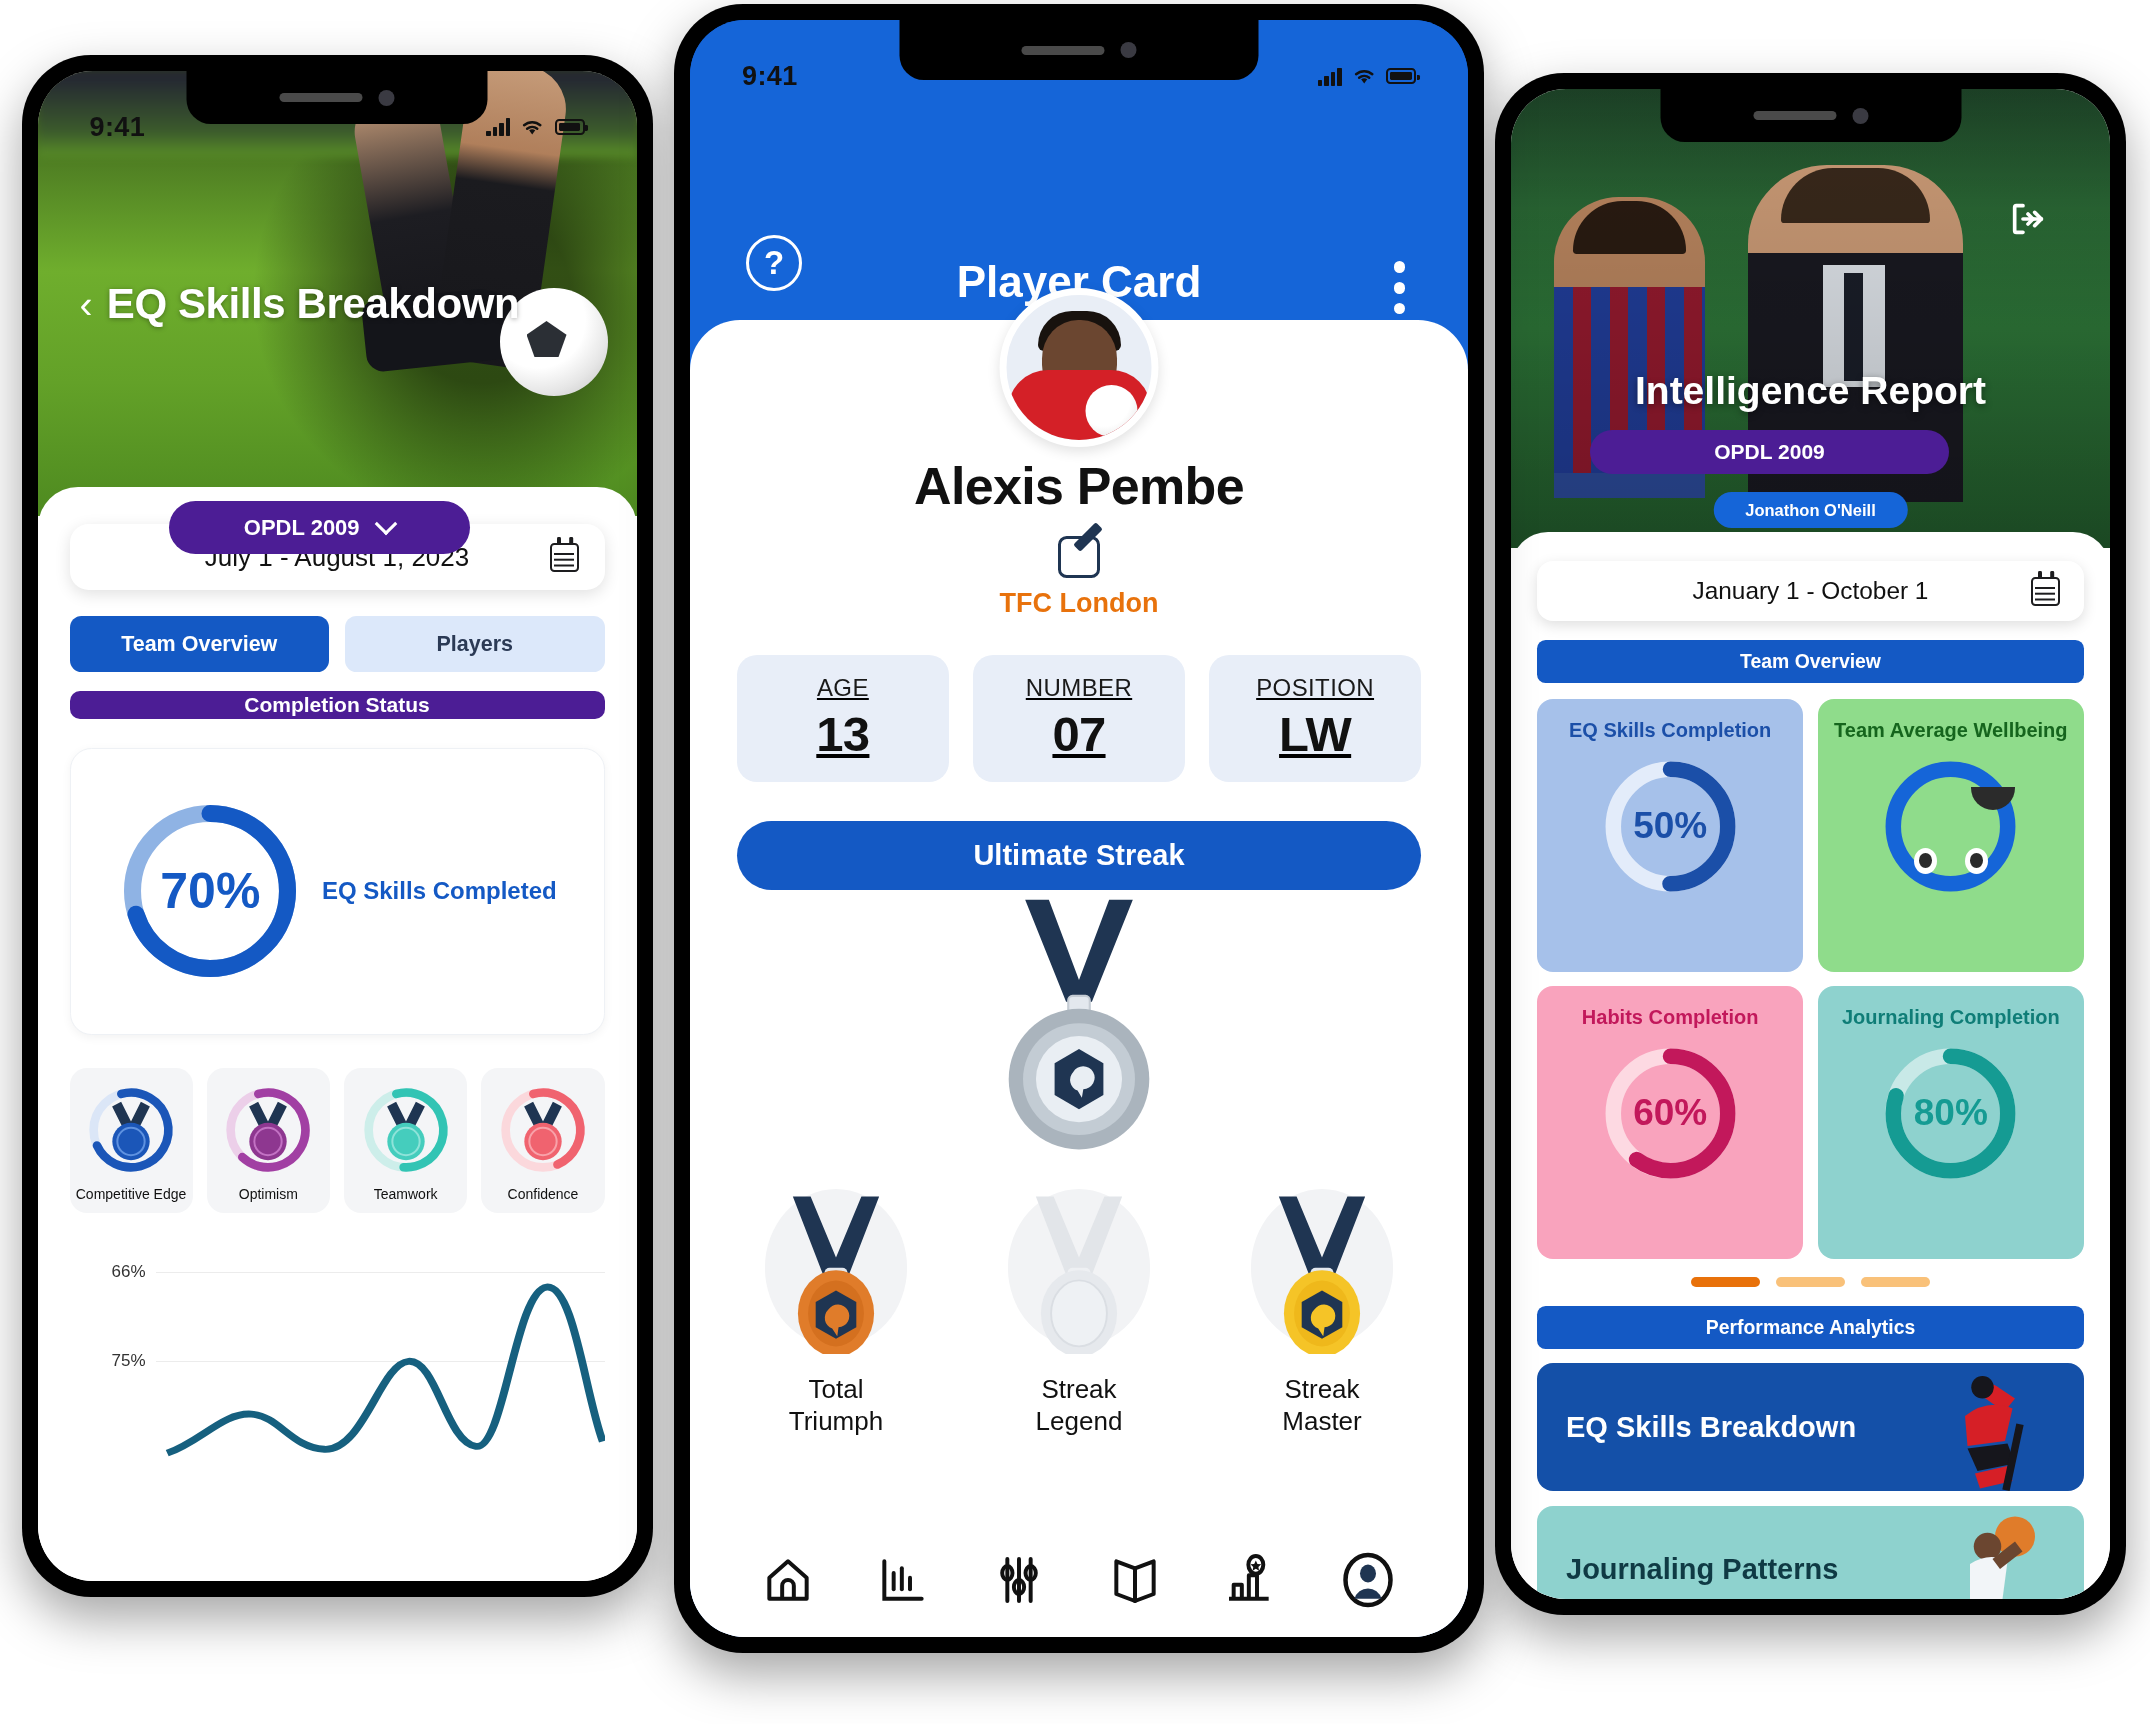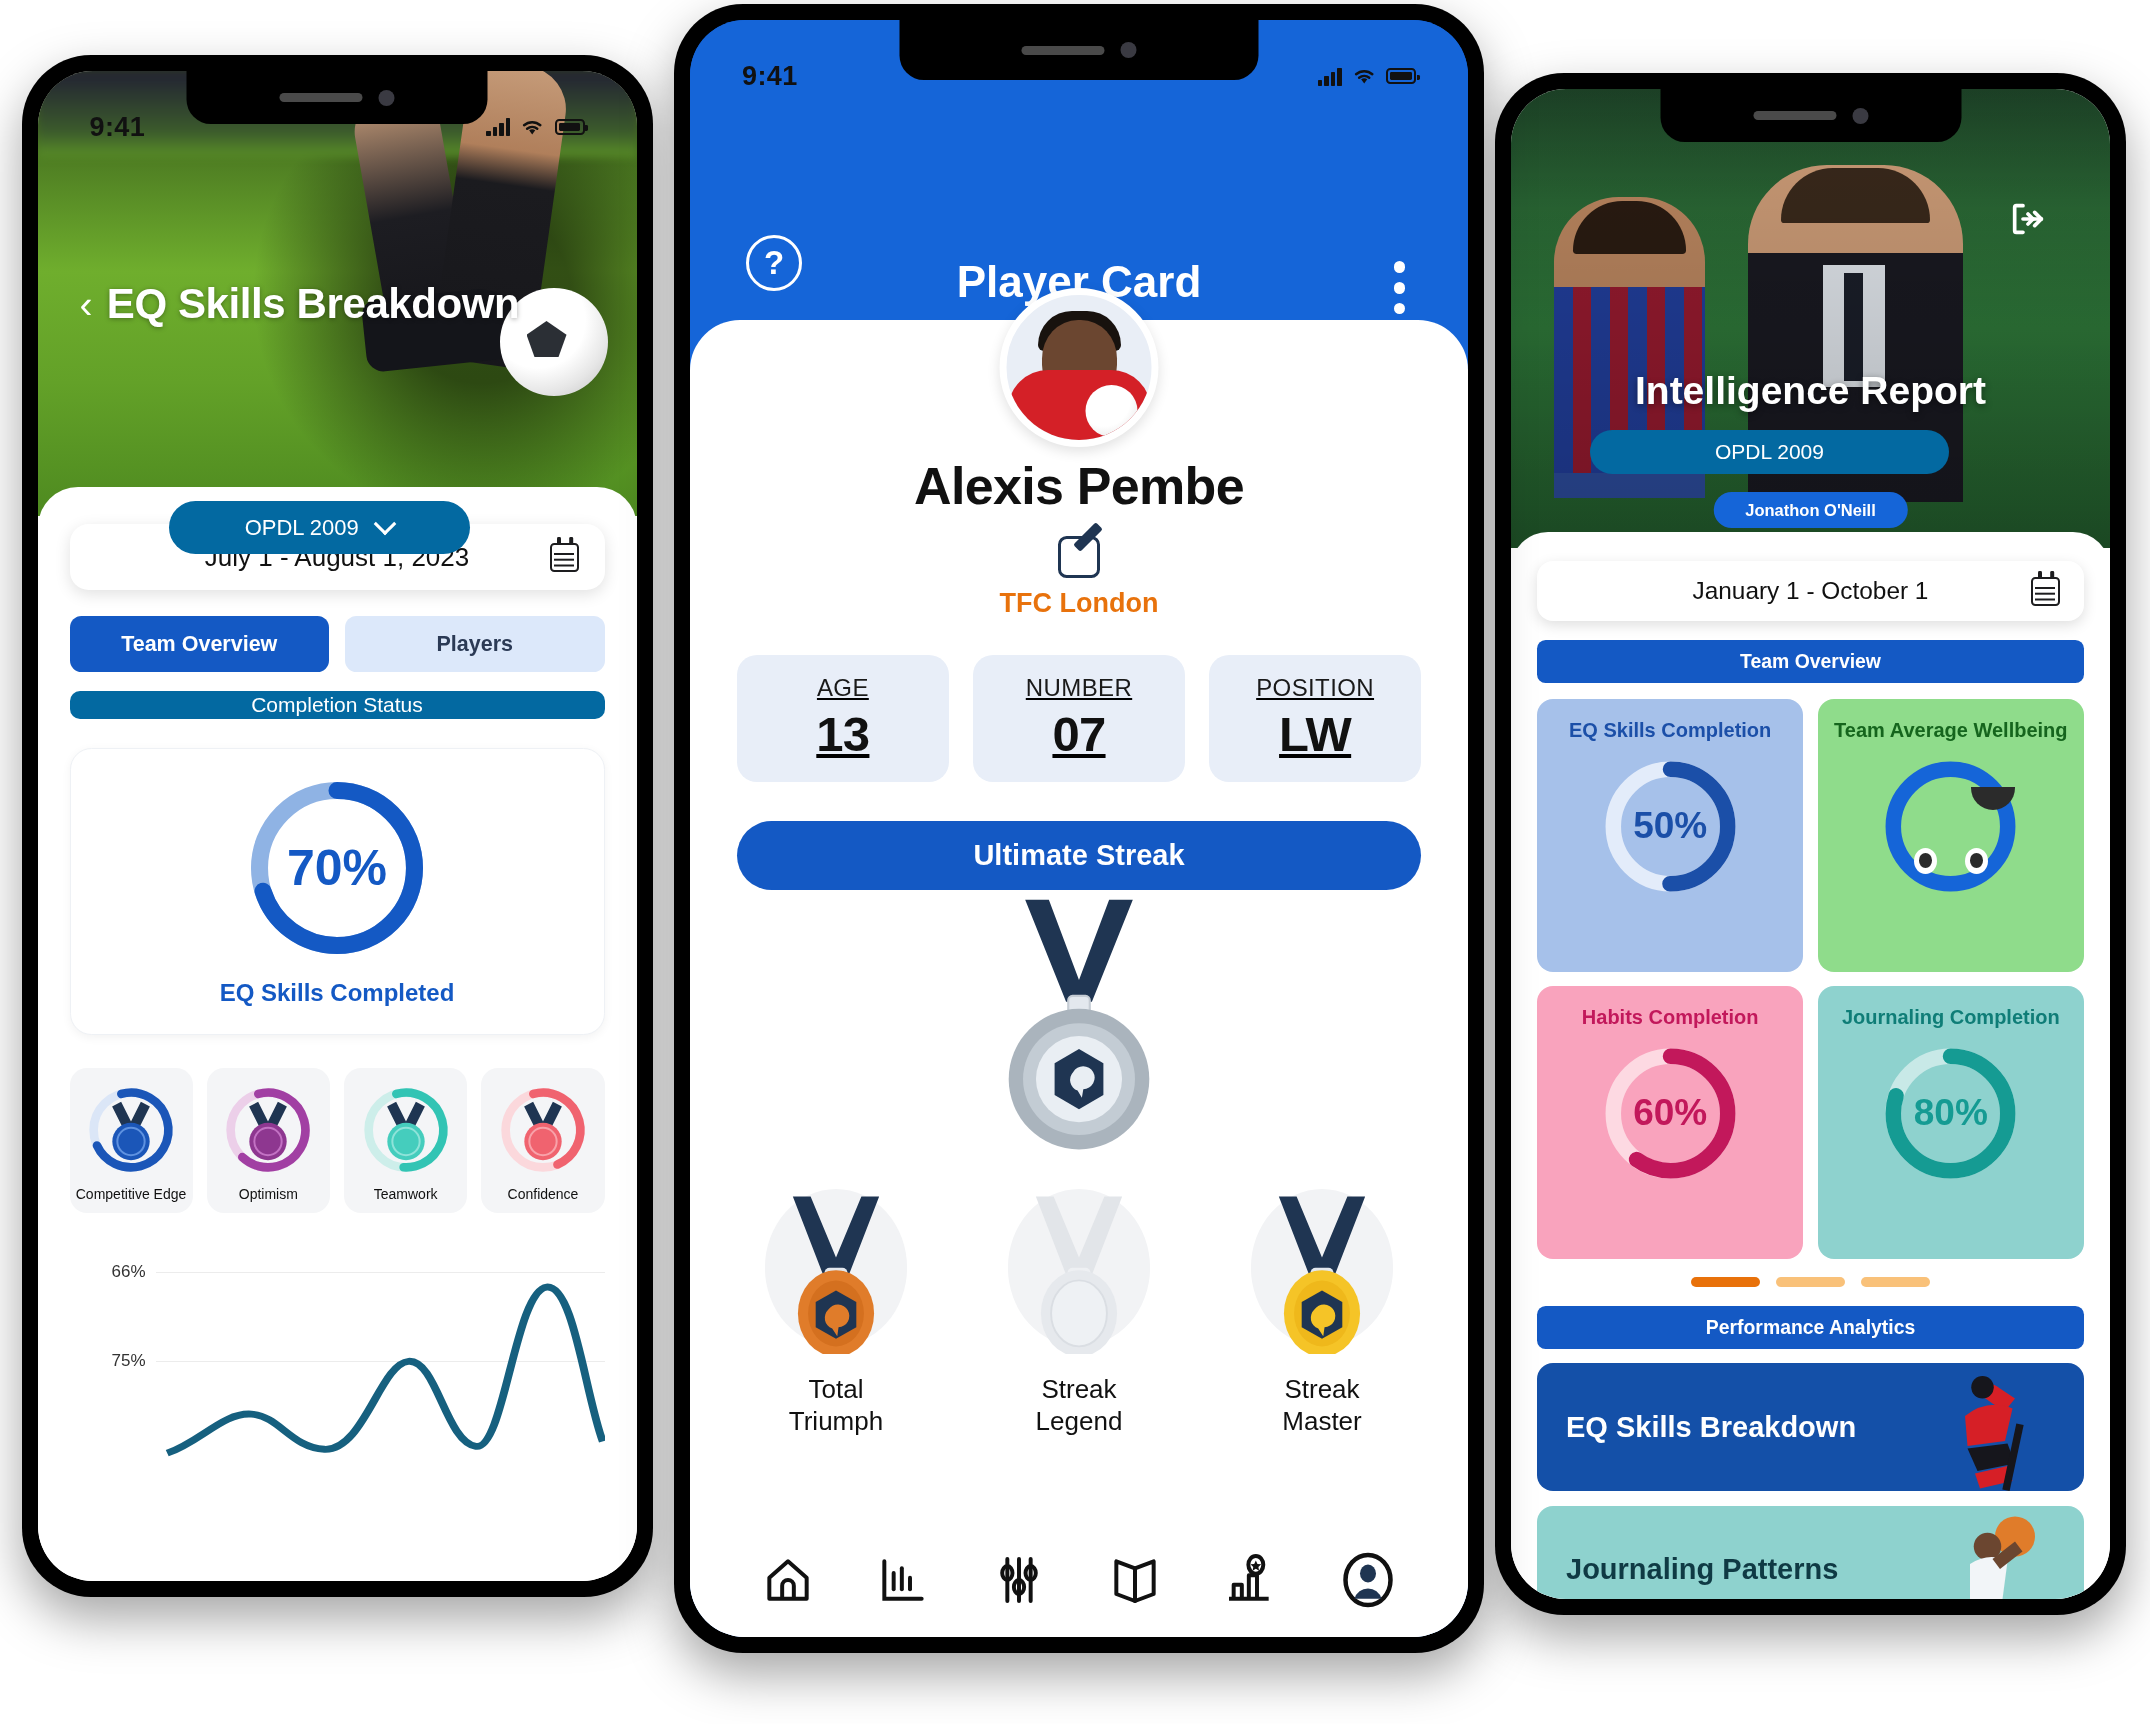--- a/index.html
+++ b/index.html
@@ -85,23 +85,23 @@
      background: radial-gradient(circle at 35% 30%, #fff 0 46%, #e6e6e6 70%, #bdbdbd 100%); }
   .hero-left .ball::before { content:""; position:absolute; left:27px; top:33px; width:40px; height:36px; background:#2b2f35;
      clip-path: polygon(50% 0,100% 38%,80% 100%,20% 100%,0 38%); }
   .hero-left .shoe { position:absolute; right:115px; bottom:151px; width:158px; height:72px; background:#14151a; border-radius: 14.3px 43px 17px 17px; transform: rotate(-6deg); }
 
   .l-title-row { position:absolute; top:209px; left:0; right:0; display:flex; align-items:center; gap:14.3px; padding-left:42px; z-index:6; }
   .l-back { font-size: 39px; color:#fff; line-height:1; font-weight:300; }
   .l-title { color:#fff; font-size: 42px; font-weight: 700; letter-spacing:-0.4px; text-shadow: 0 1.4px 5.7px rgba(0,0,0,.35); }
 
   .pill-orange {
-    background:#0369a1; color:#fff; border-radius: 716px;
+    background:#4c1d95; color:#fff; border-radius: 716px;
     display:flex; align-items:center; justify-content:center; gap:18.6px;
-    font-weight: 400;
+    font-weight: 700;
   }
   #l-season { position:absolute; top:430px; left:131px; width:301px; height:53px; font-size:22px; z-index:6; }
   .chev { width:16px; height:16px; border-right:3.6px solid #fff; border-bottom:3.6px solid #fff; transform: rotate(45deg) translate(-2.9px,-2.9px); }
 
   .l-sheet {
     position:absolute; top:416px; left:0; right:0; bottom:0;
     background:#fff; border-radius: 40px 40px 0 0;
     padding: 37px 32px 0 32px;
     z-index: 5;
   }
@@ -120,21 +120,21 @@
 
   .tabs { display:flex; gap:16px; margin-top:26px; }
   .tab { flex:1; height:56px; border-radius:11.5px; display:flex; align-items:center; justify-content:center; font-size:21.5px; font-weight:700; }
   .tab.active { background:#1459c4; color:#fff; }
   .tab.idle { background:#dce8fa; color:#2b3a55; font-weight:600; }
 
   .status-pill { margin-top:18.6px; height:28px; border-radius:10px; font-size:21px; }
 
   .donut-card {
     margin-top:29px; background:#fff; border:1.4px solid #eef1f5; border-radius:21.5px;
-    height: 287px; display:flex; flex-direction:column; align-items:center; justify-content:center; gap:18.6px;
+    height: 287px; display:flex; align-items:center; justify-content:center; gap:18.6px;
     box-shadow: 0 2.2px 10px rgba(0,0,0,.05);
   }
   .donut { position:relative; display:flex; align-items:center; justify-content:center; }
   .donut .val { position:absolute; font-weight:700; }
 
   .skills-row { display:flex; gap:14.3px; margin-top:33px; }
   .skill {
     flex:1; background:#f4f5f7; border-radius:17px; padding:16px 5.7px 11.5px;
     display:flex; flex-direction:column; align-items:center; gap:10px;
   }

